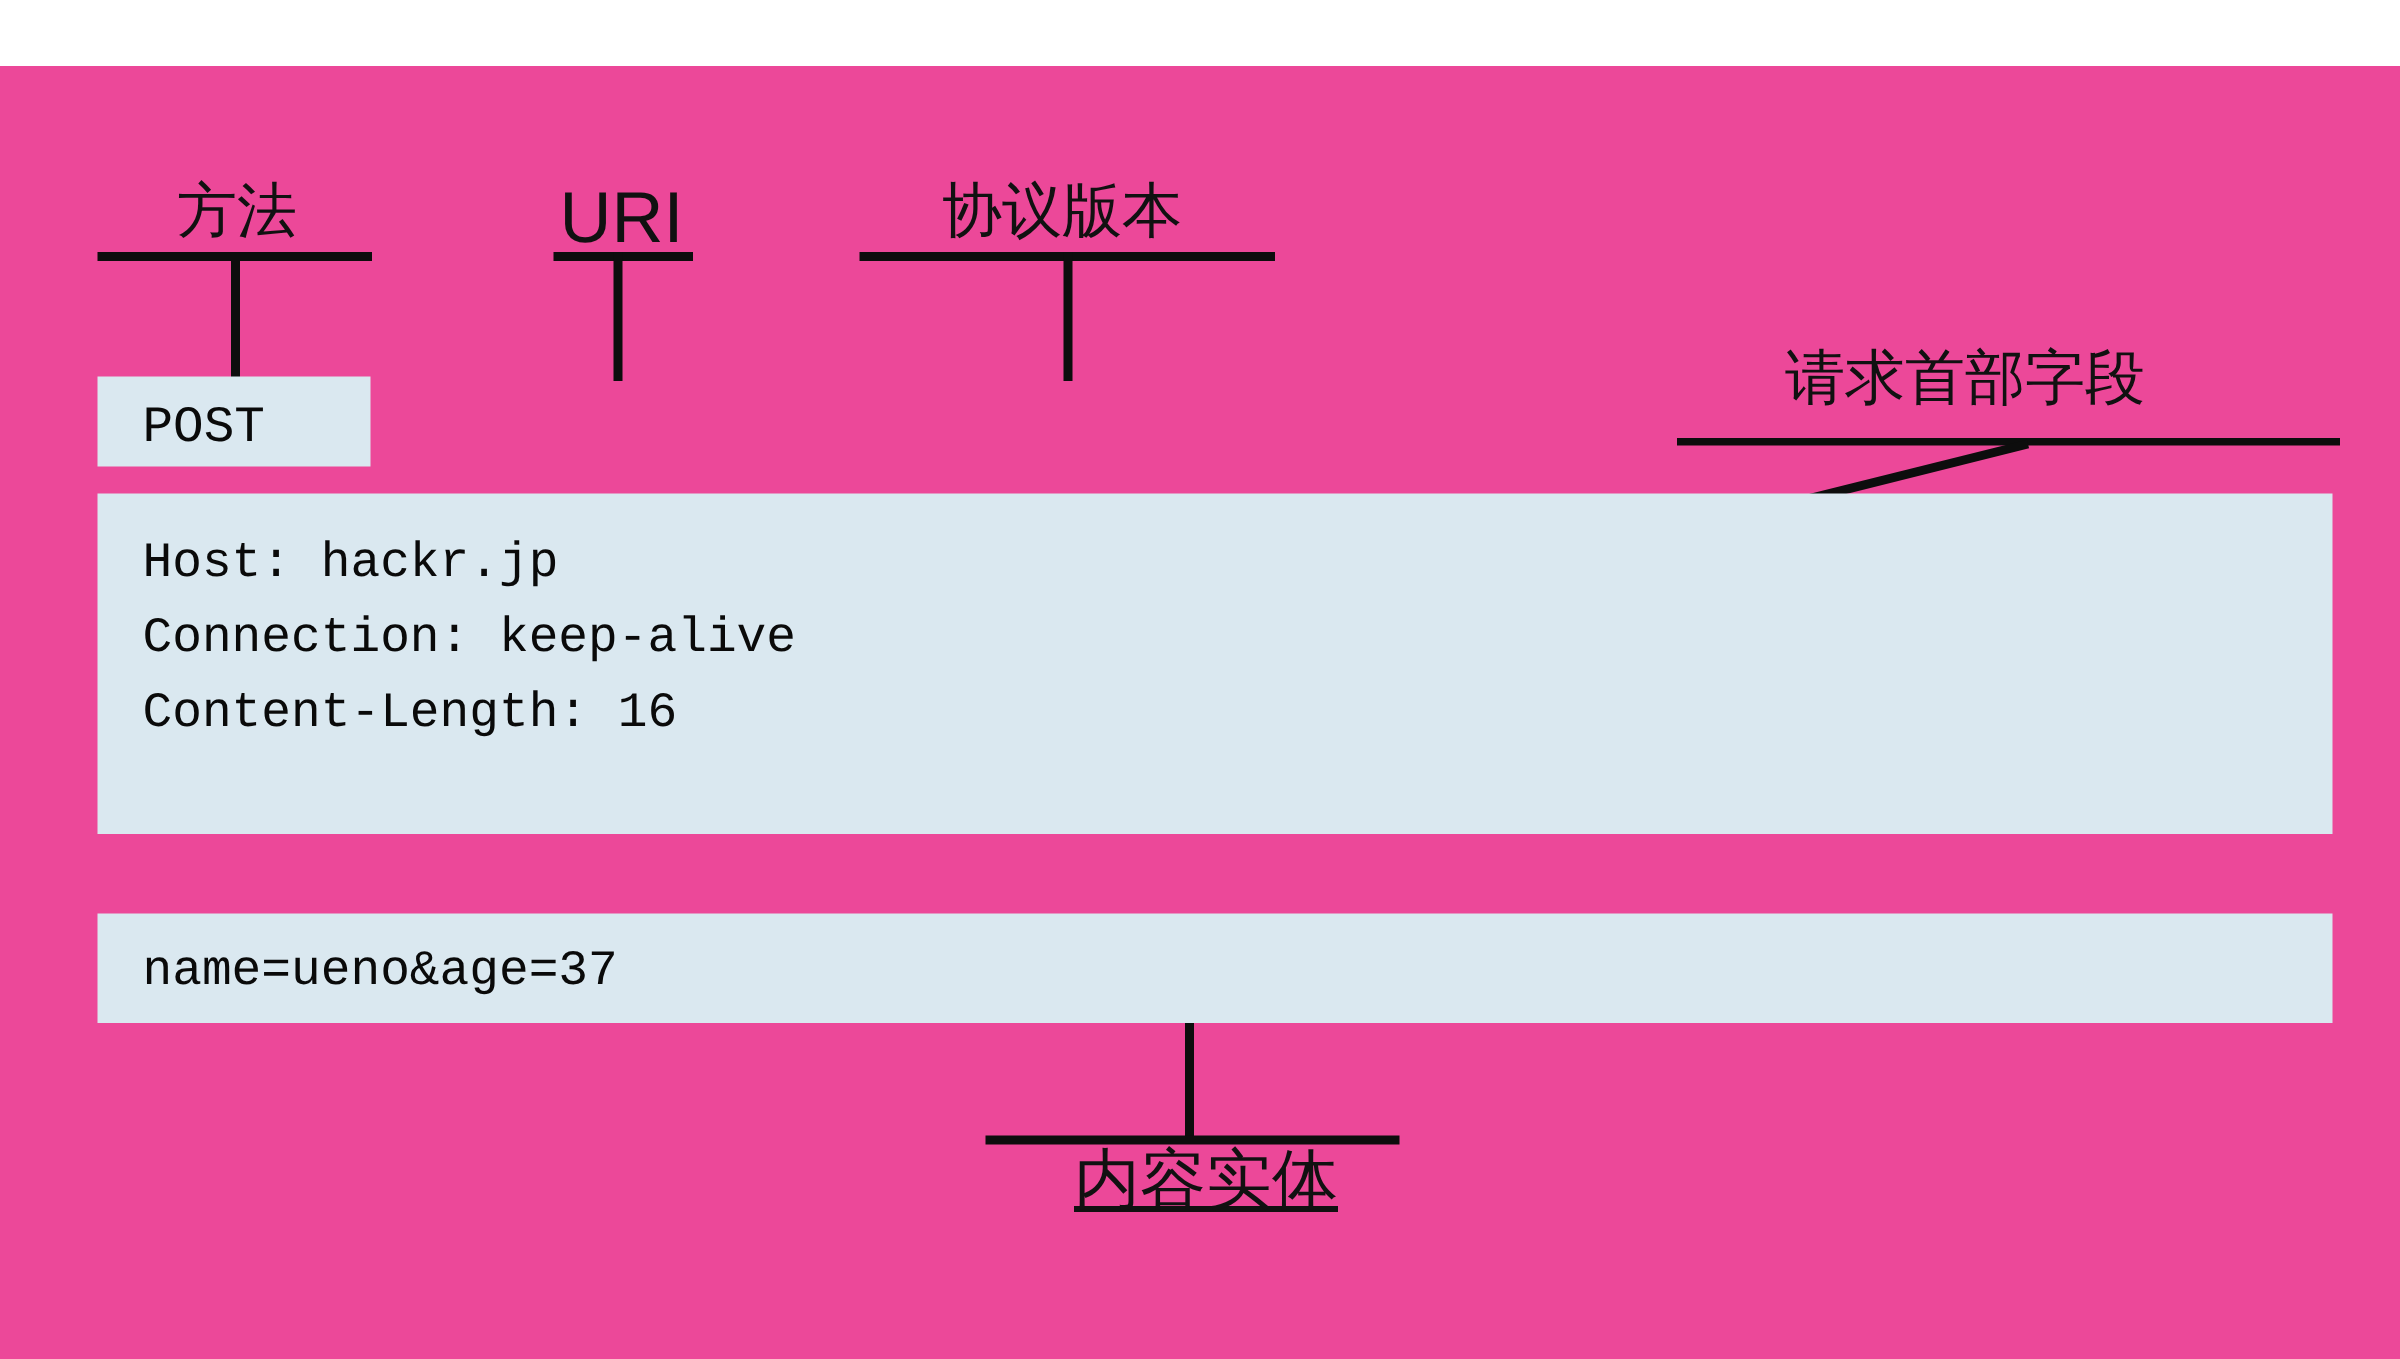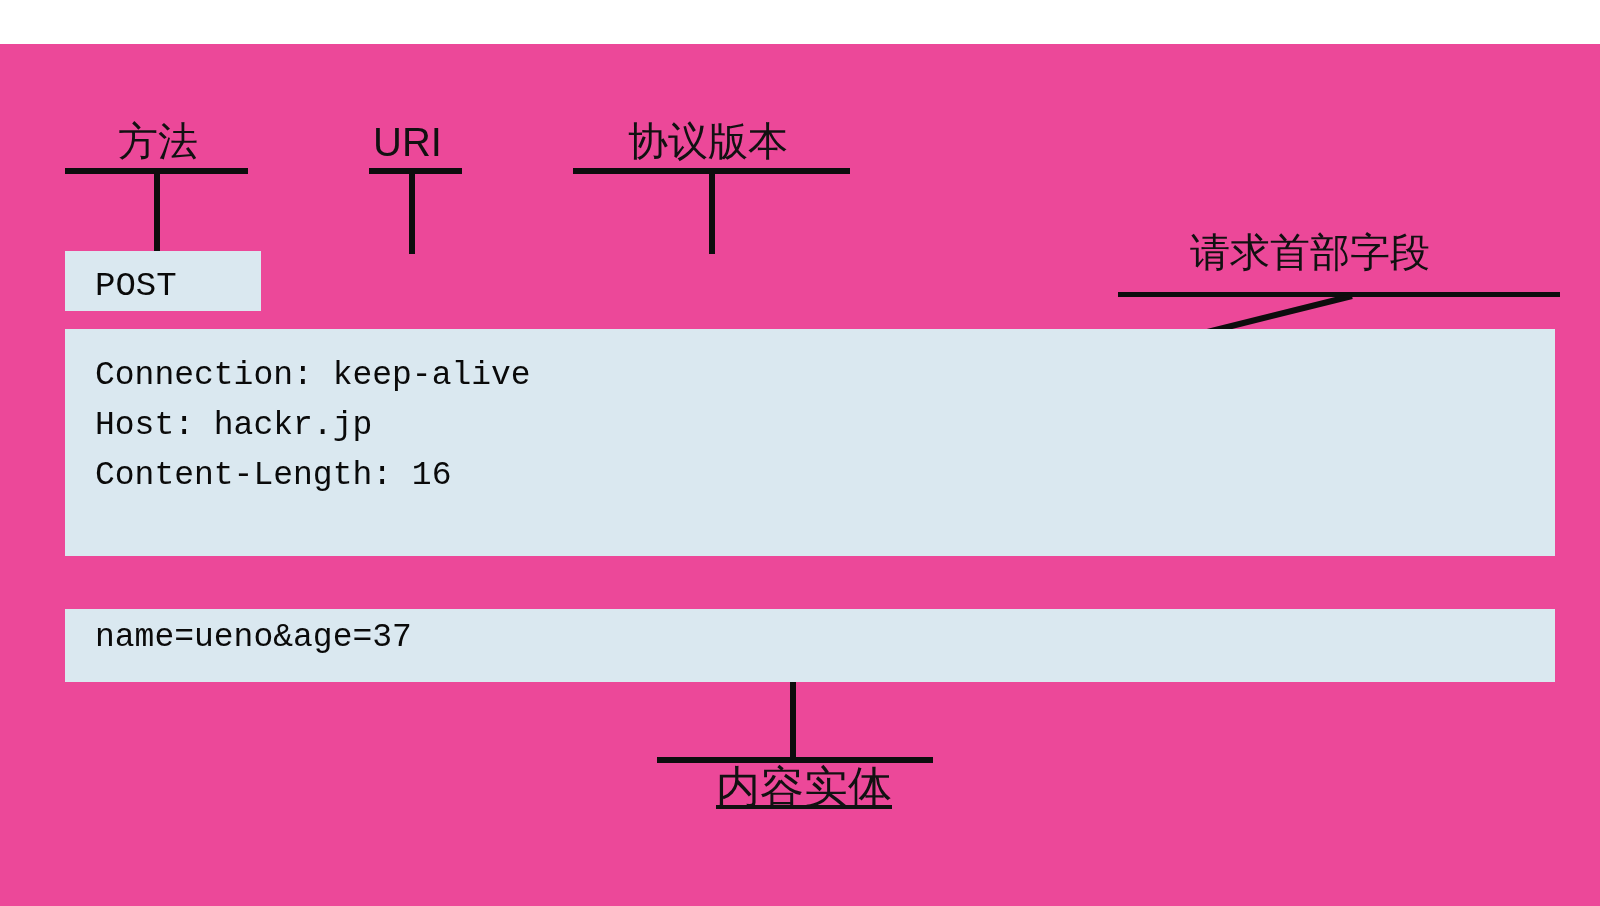--- a/index.html
+++ b/index.html
@@ -92,52 +92,52 @@
     white-space: nowrap;
   }
 </style>
 </head>
 <body>
 
 <div id="stage">
 
   <div class="anno-label" style="left:118px; top:77px; font-size:40px;">方法</div>
 
-  <div class="anno-label" style="left:373px; top:78px; font-size:40px;">URI</div>
+  <div class="anno-label" style="left:373px; top:78px; font-size:48px;">URI</div>
 
   <div class="anno-label" style="left:628px; top:77px; font-size:40px;">协议版本</div>
 
   <div class="rule-h" style="left:65px; top:124px; width:183px;"></div>
   <div class="rule-v" style="left:154px; top:124px; height:86px;"></div>
 
   <div class="rule-h" style="left:369px; top:124px; width:93px;"></div>
   <div class="rule-v" style="left:409px; top:124px; height:86px;"></div>
 
   <div class="rule-h" style="left:573px; top:124px; width:277px;"></div>
   <div class="rule-v" style="left:709px; top:124px; height:86px;"></div>
 
-  <div class="codebox" style="left:65px; top:207px; width:196px; height:60px;">
+  <div class="codebox" style="left:65px; top:207px; width:182px; height:60px;">
     <span class="txt" style="left:30px; top:18px; font-size:34px;">POST</span>
   </div>
 
 
 
   <div class="anno-label" style="left:1190px; top:188px; font-size:40px;">请求首部字段</div>
 
   <div class="rule-h thin" style="left:1118px; top:248px; width:442px;"></div>
 
   <div class="rule-diag" style="left:1352px; top:249px; width:151px; transform: rotate(166deg);"></div>
 
   <div class="block-lines" style="left:65px; top:285px; width:1490px; height:227px;">
+    <div class="line">Host: hackr.jp</div>
     <div class="line">Connection: keep-alive</div>
-    <div class="line">Host: hackr.jp</div>
     <div class="line">Content-Length: 16</div>
   </div>
 
-  <div class="block-lines" style="left:65px; top:565px; width:1490px; height:73px; padding-top:4px;">
+  <div class="block-lines" style="left:65px; top:565px; width:1490px; height:73px; padding-top:14px;">
     <div class="line">name=ueno&amp;age=37</div>
   </div>
 
   <div class="rule-v" style="left:790px; top:638px; height:80px;"></div>
   <div class="rule-h" style="left:657px; top:713px; width:276px;"></div>
   <div class="anno-label" style="left:716px; top:721px; font-size:44px;text-decoration:underline;">内容实体</div>
 
 
 </div>
 

